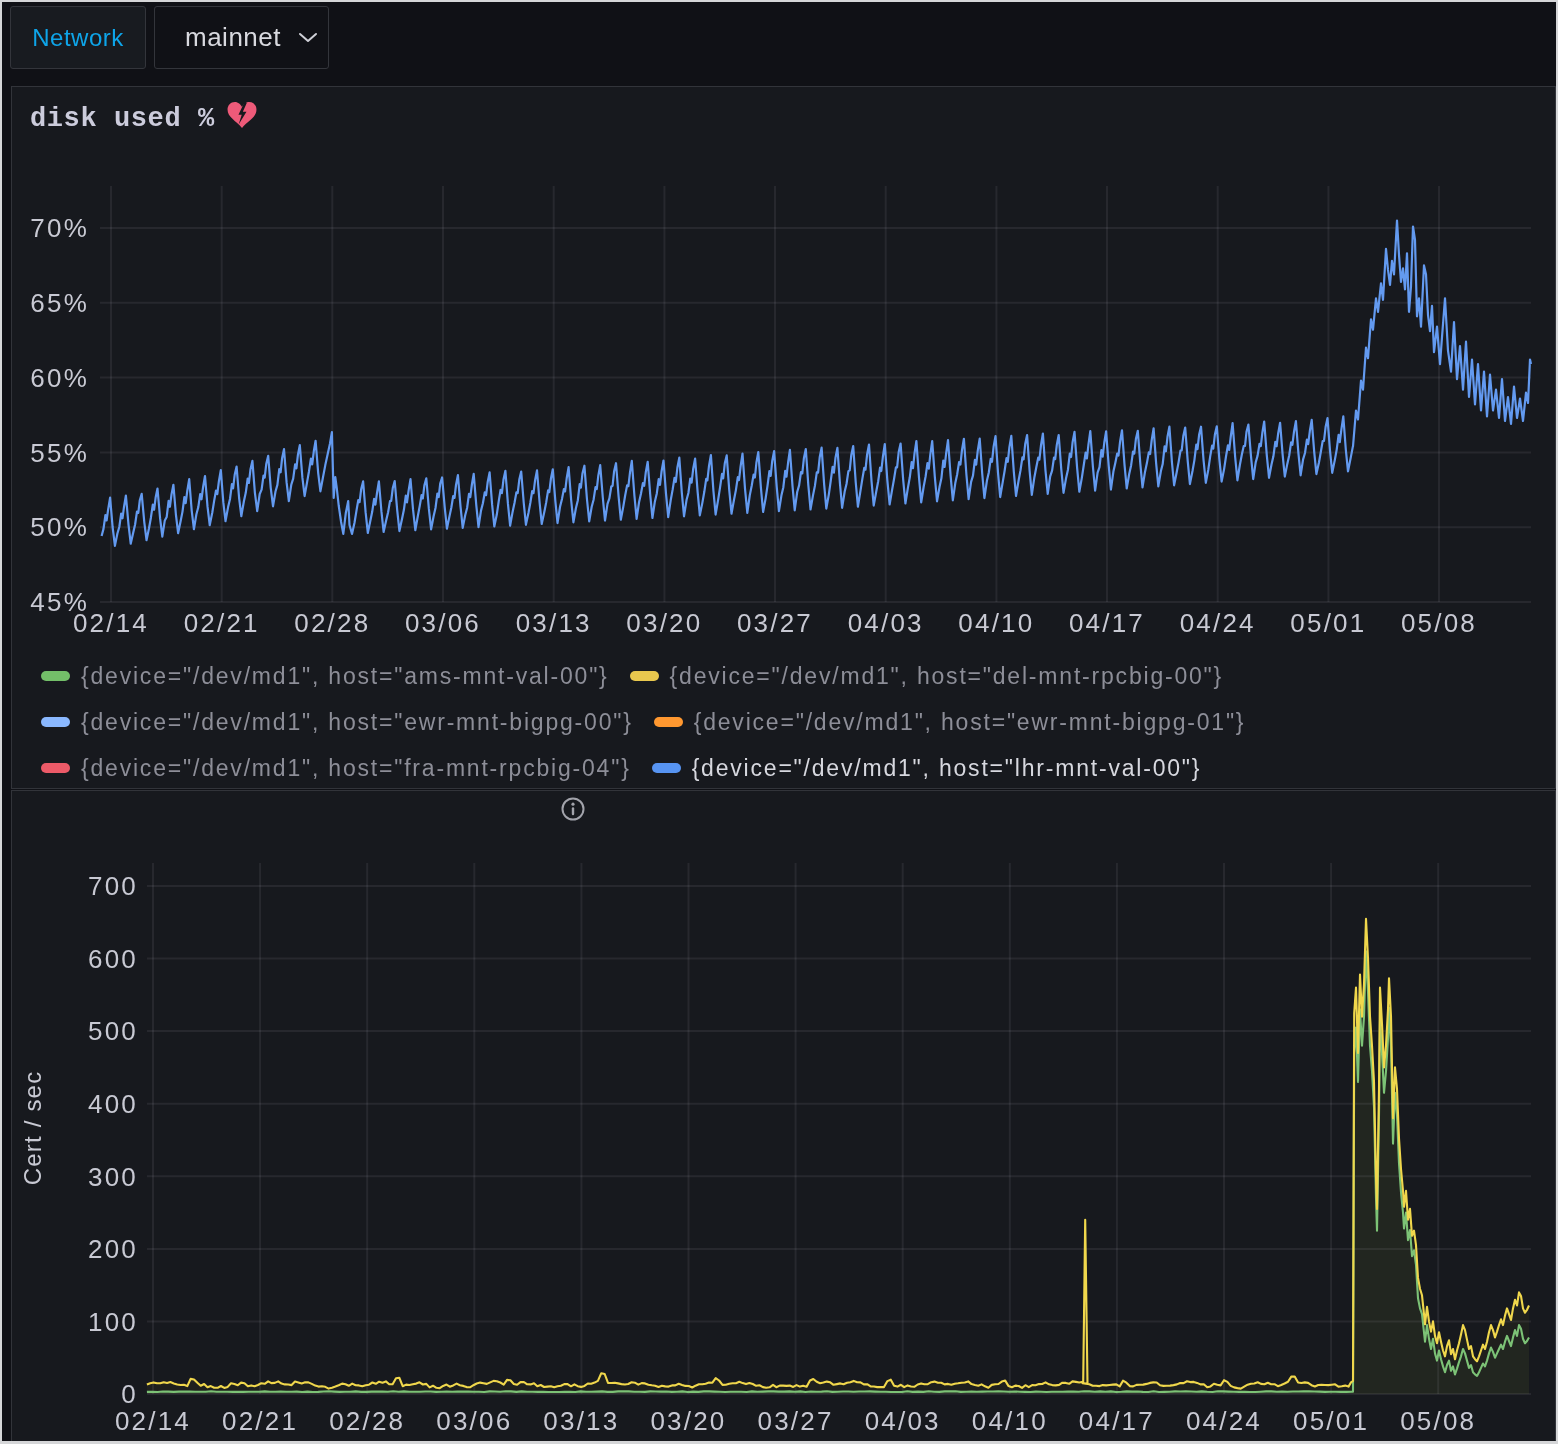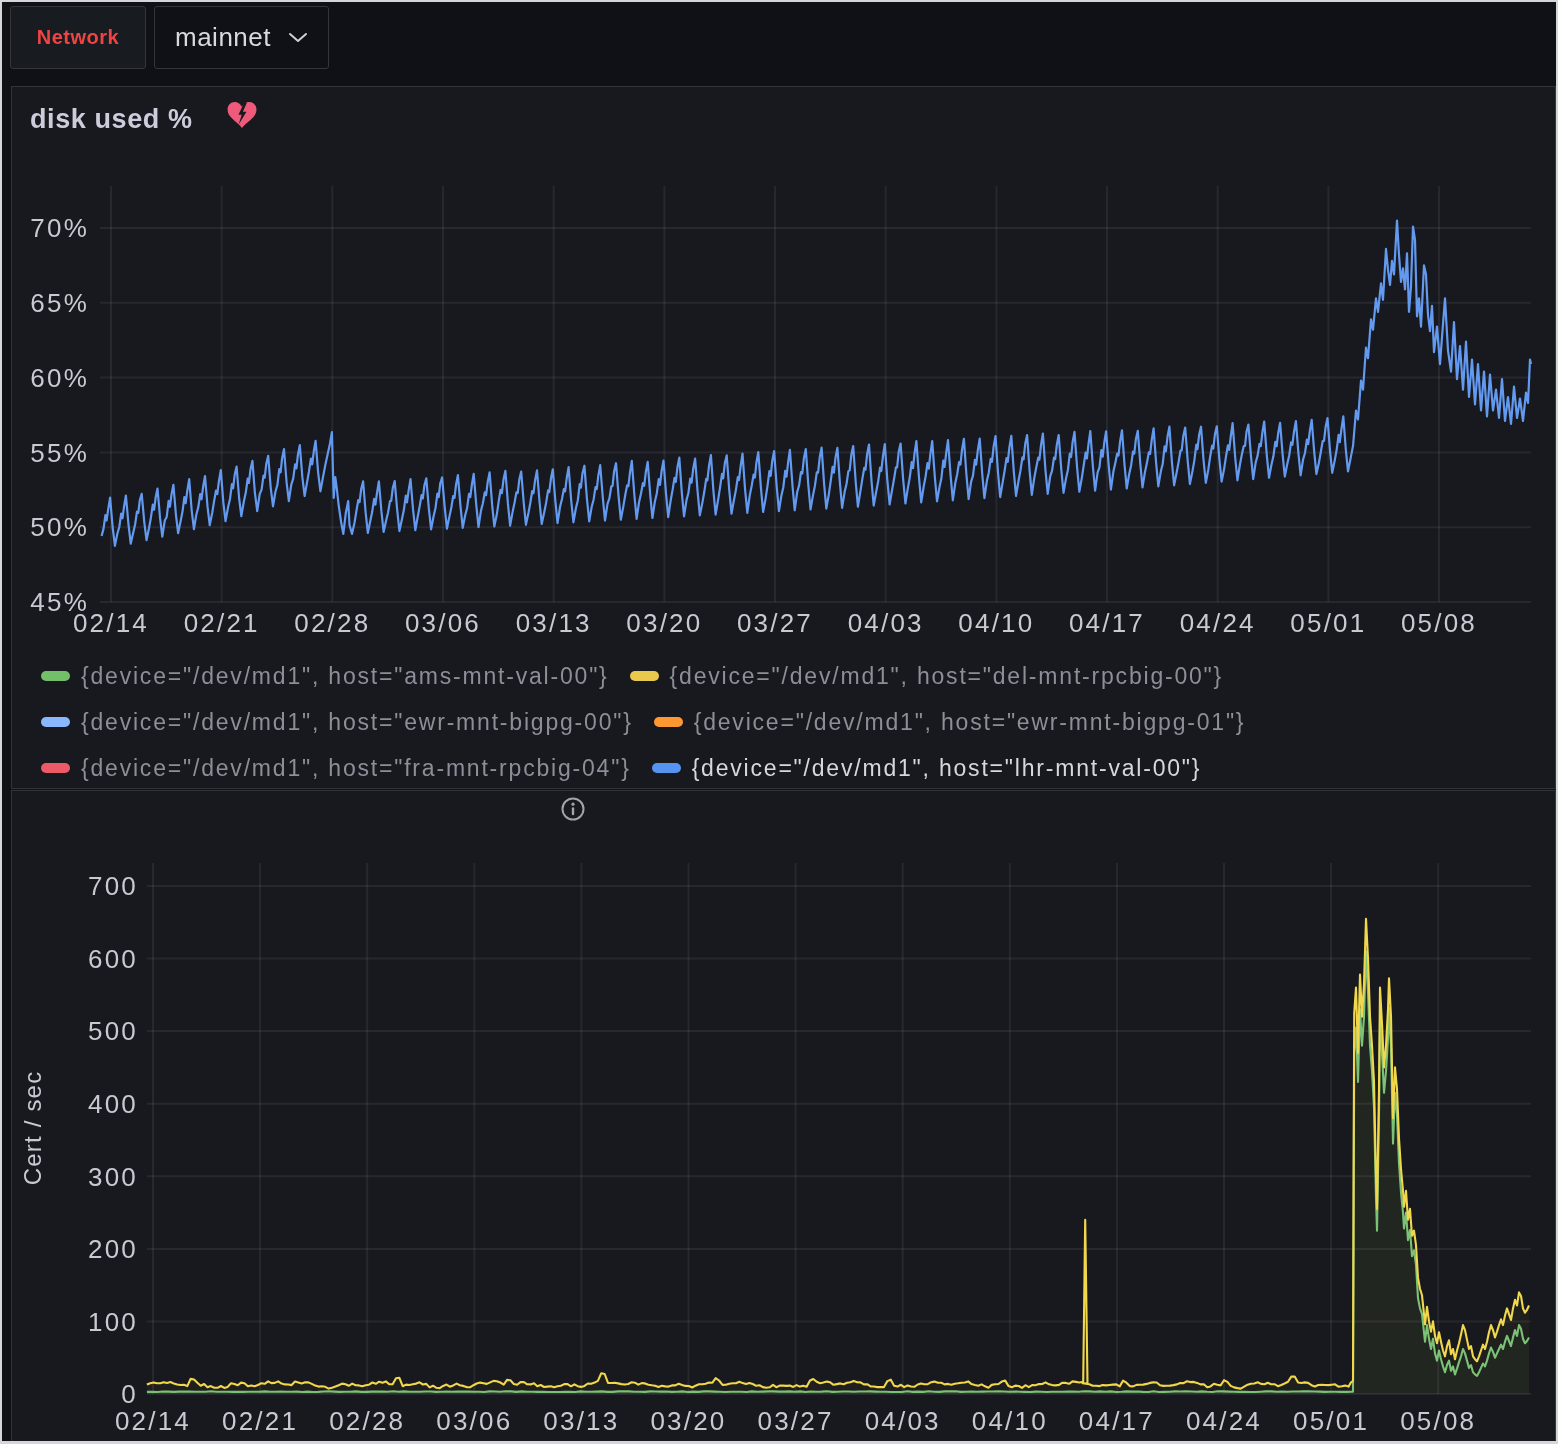--- a/index.html
+++ b/index.html
@@ -1,33 +1,33 @@
 <!DOCTYPE html>
 <html><head><meta charset="utf-8"><style>
 * { margin:0; padding:0; box-sizing:border-box; }
 html,body { width:1558px; height:1444px; background:#101116; overflow:hidden;
   font-family:"Liberation Sans", sans-serif; }
 #page { position:relative; width:1558px; height:1444px; background:#101116; }
 #frame { position:absolute; inset:0; border:2px solid #d5d6d8; border-bottom-width:3px; z-index:50; pointer-events:none; }
 .panel { position:absolute; background:#17191e; border:1px solid #32343a; }
-.ptitle { position:absolute; left:18px; color:#ccccdc; font-size:27px; font-weight:700; letter-spacing:0.6px; white-space:nowrap; }
+.ptitle { position:absolute; left:18px; color:#ccccdc; font-size:27px; font-weight:700; letter-spacing:0.6px; white-space:nowrap;font-family:Liberation Mono, monospace; }
 .vbox { position:absolute; top:6px; height:63px; border:1px solid #33353b; border-radius:3px;
-  display:flex; align-items:center; font-size:26px; }
+  display:flex; align-items:center; font-size:26px;justify-content:center; }
 svg text { font-family:"Liberation Sans", sans-serif; }
 .legend { position:absolute; left:29px; top:566px; font-size:23px; letter-spacing:1.8px; }
 .lrow { display:flex; align-items:center; height:46px; }
 .litem { display:flex; align-items:center; margin-right:21px; white-space:nowrap; }
 .lsw { display:inline-block; width:29px; height:10px; border-radius:5px; margin-right:11px; }
 .ldim { color:#8d8e98; }
 .lsel { color:#d7d8df; }
 </style></head>
 <body>
 <div id="page">
   <div class="vbox" style="left:10px;width:136px;background:#181b20;justify-content:center">
-    <span style="color:#ef4444;font-weight:700;font-size:20px;letter-spacing:0.5px">Network</span>
+    <span style="color:#0ea5e9;font-weight:400;font-size:24px;letter-spacing:0.5px">Network</span>
   </div>
   <div class="vbox" style="left:154px;width:175px;background:#101116;padding-left:20px">
     <span style="color:#d8d9df;letter-spacing:0.5px">mainnet</span>
       <svg width="20" height="11" viewBox="0 0 20 11" style="margin-left:17px">
 <polyline points="2,2 10,9 18,2" fill="none" stroke="#cfd0d7" stroke-width="2" stroke-linecap="round" stroke-linejoin="round"></polyline>
 </svg>
   </div>
 
   <div class="panel" style="left:11px;top:86px;width:1545px;height:703px">
     <svg width="1545" height="703" style="position:absolute;left:0;top:0">

